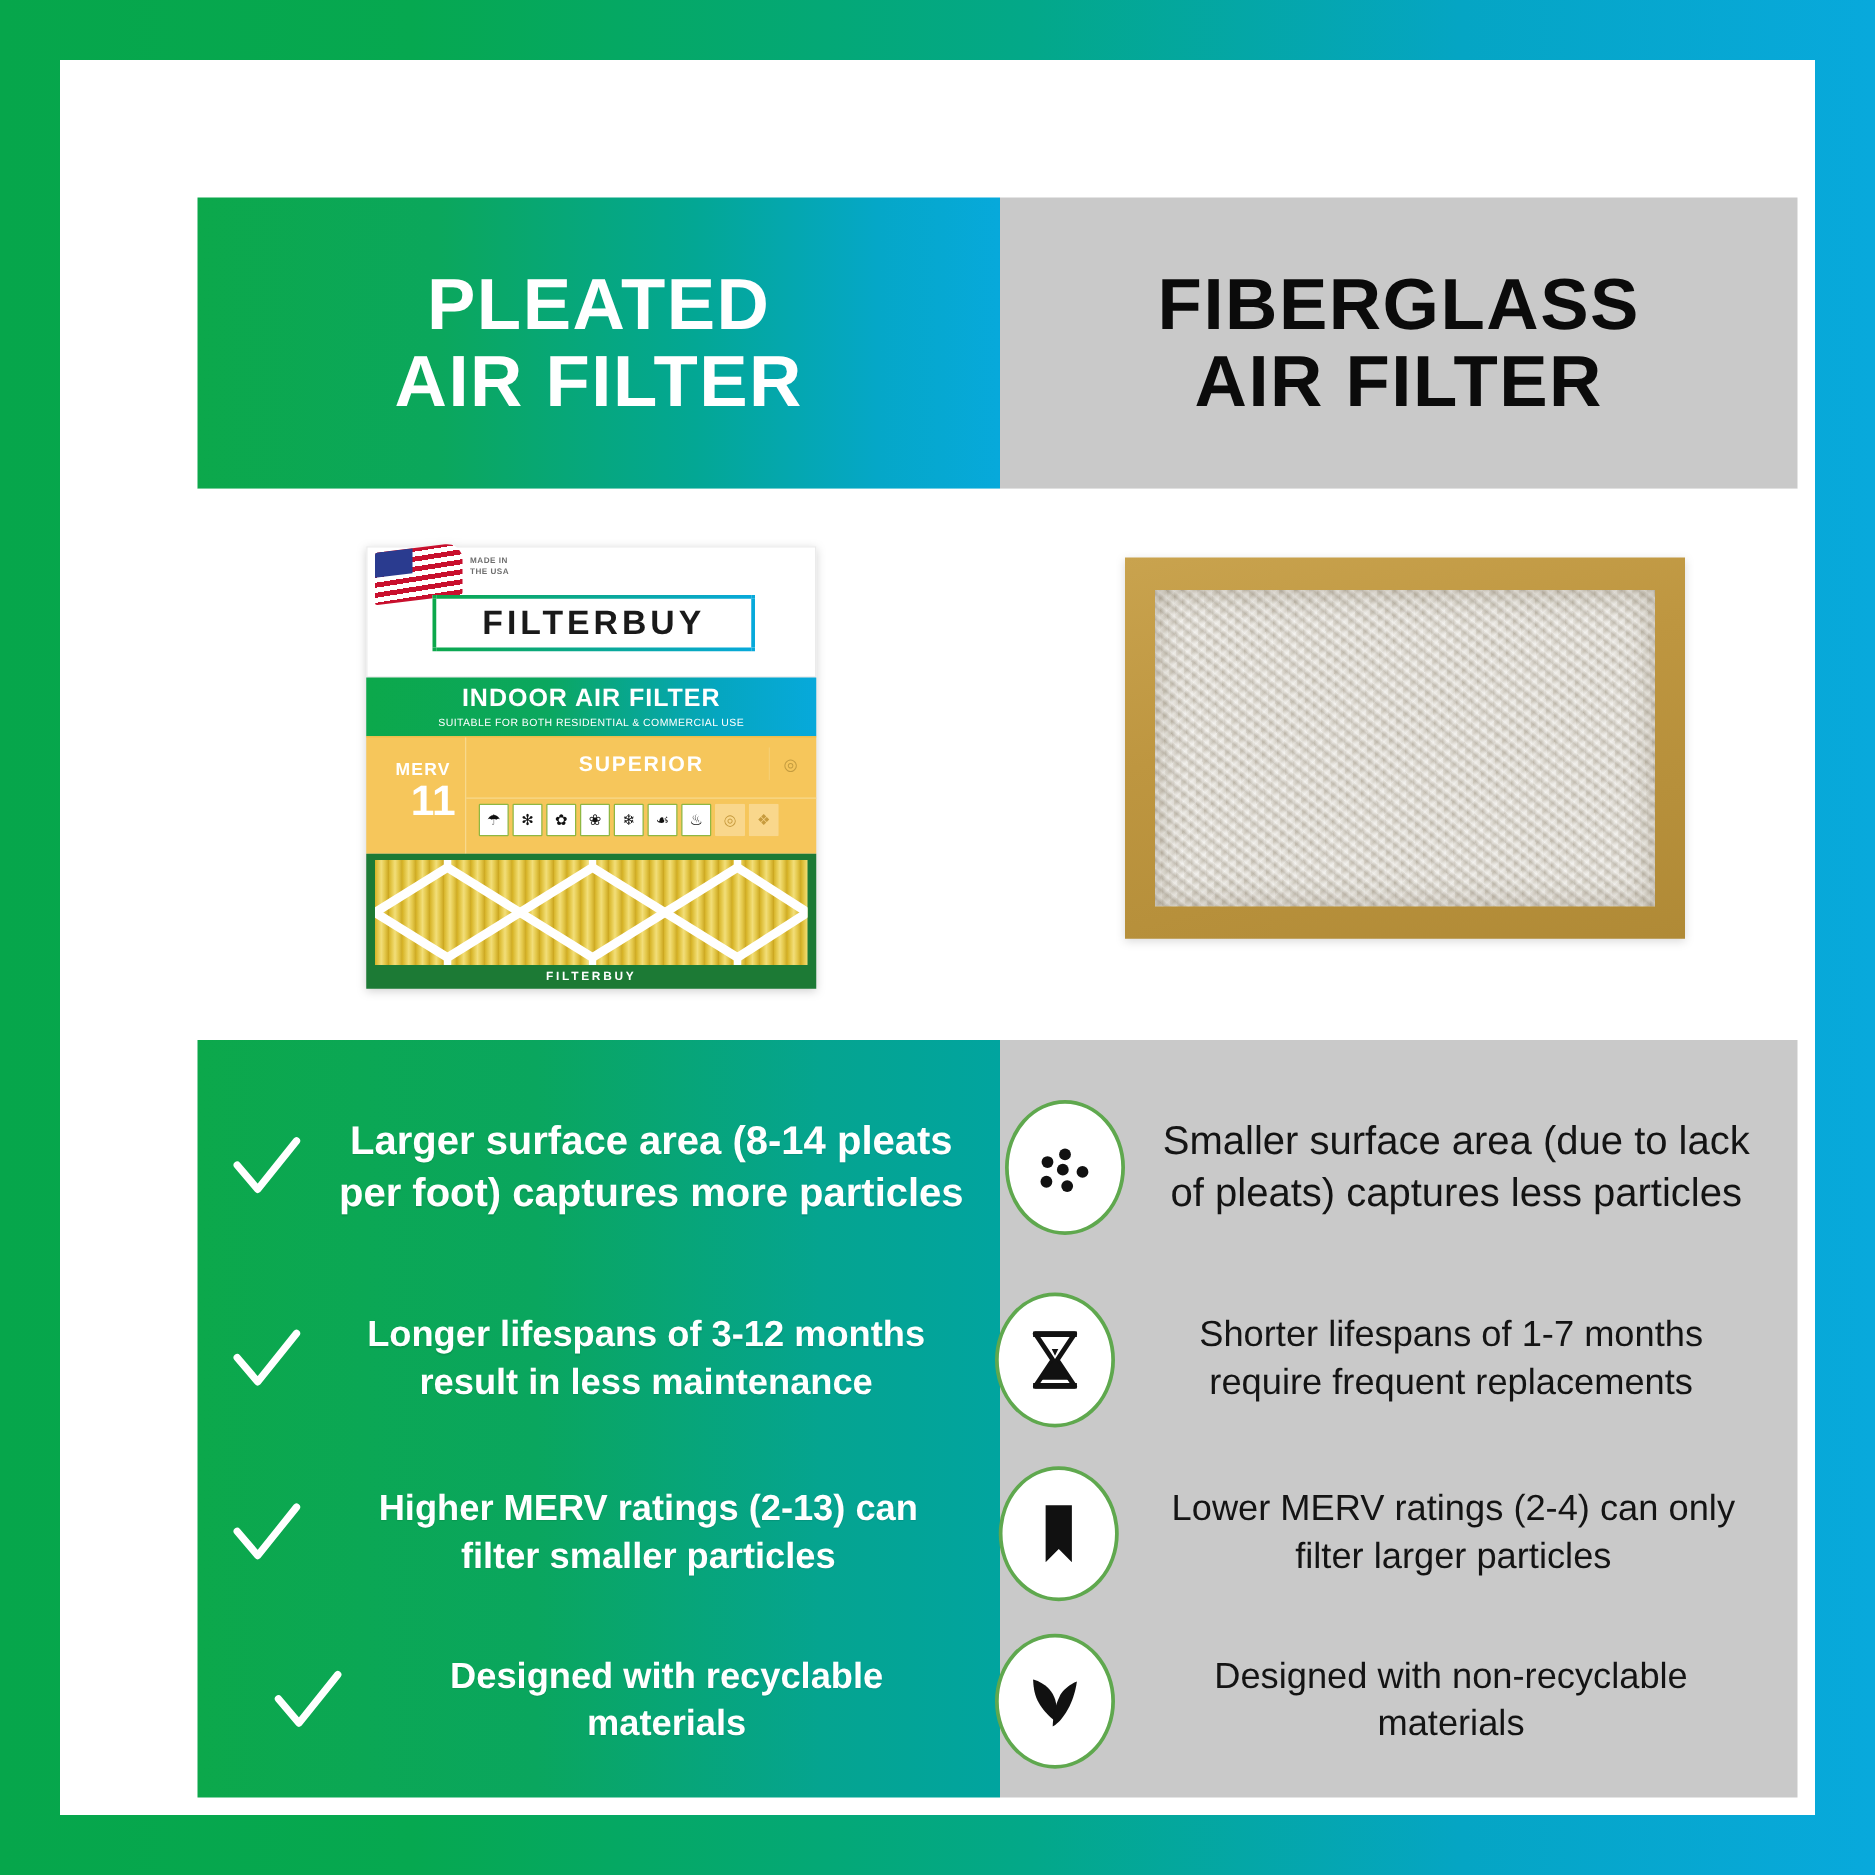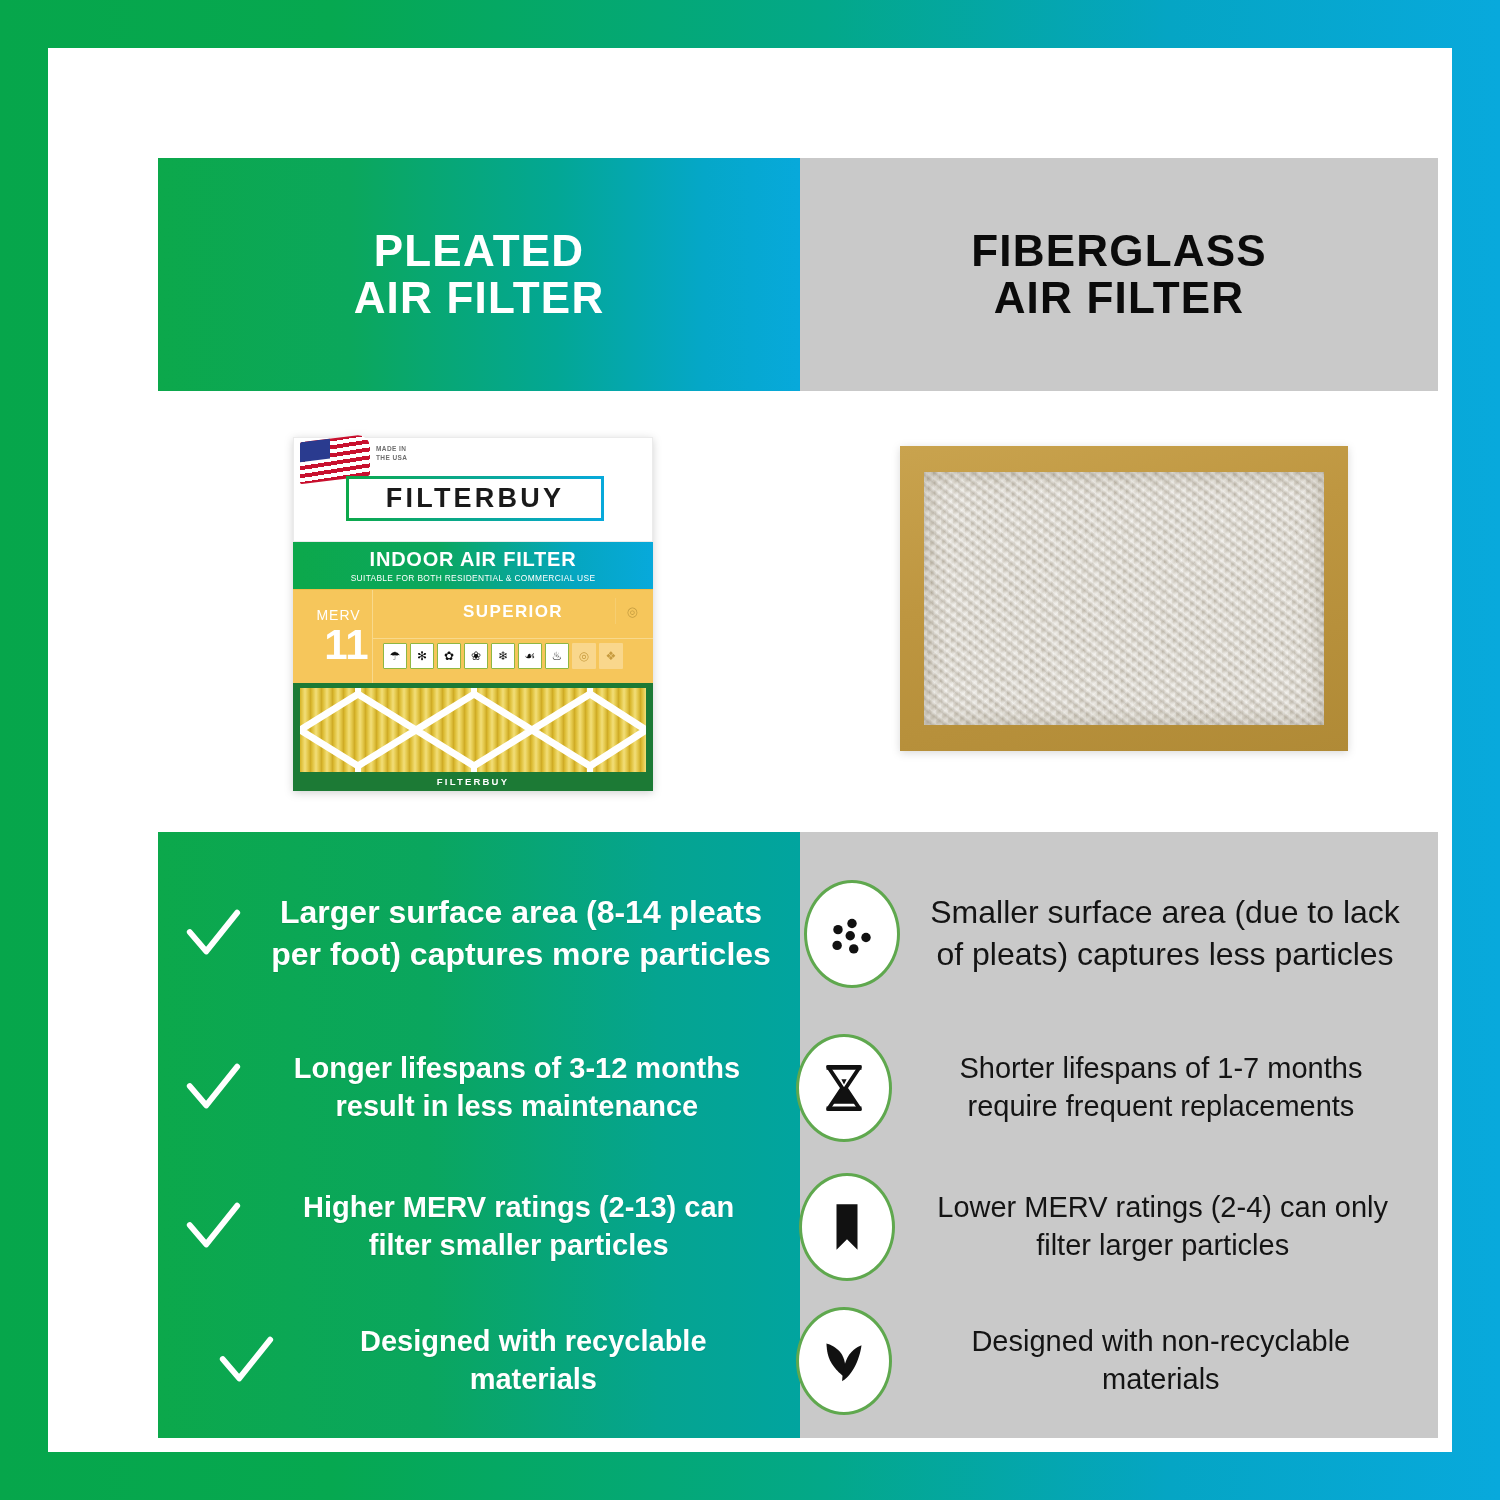--- a/index.html
+++ b/index.html
@@ -21,21 +21,21 @@
 
   
   .headers{ position:absolute; left:0; top:0; width:1280px; height:233px; display:flex; }
   .hdr{ display:flex; align-items:center; justify-content:center; text-align:center; }
   .hdr-left{
     width:642px; height:233px;
     background:linear-gradient(90deg,#0CA84B 0%,#0BA75C 30%,#03A794 62%,#05A7C8 85%,#07A9DB 100%);
   }
   .hdr-right{ width:638px; height:233px; background:#C9C9C9; }
   .hdr h1{
-    font-size:44px; line-height:1.06; letter-spacing:1.2px;
+    font-size:58px; line-height:1.06; letter-spacing:1.2px;
     font-weight:800; text-transform:uppercase;
   }
   .hdr-left h1{ color:#ffffff; }
   .hdr-right h1{ color:#0B0B0B; }
 
   
   .products{ position:absolute; left:0; top:233px; width:1280px; height:441px; background:#fff; }
 
   
   .pleated{
@@ -81,22 +81,22 @@
   .pl-band .b2{ font-size:8.4px; font-weight:400; letter-spacing:.35px; margin-top:2px; }
 
   .pl-merv{
     position:absolute; left:0; top:174px; width:360px; height:94px;
     background:#F6C65B; border-top:1px solid #F1BC45;
   }
   .merv-box{
     position:absolute; left:0; top:0; width:80px; height:94px;
     border-right:1px solid #F8D98C; text-align:center; padding-top:17px; color:#fff;
   }
-  .merv-box .m1{ font-size:14px; font-weight:400; letter-spacing:1px;padding-left:12px; }
-  .merv-box .m2{ font-size:42px; font-weight:800; line-height:.95; margin-top:2px;padding-left:28px; }
+  .merv-box .m1{ font-size:14px; font-weight:700; letter-spacing:1px;padding-left:12px; }
+  .merv-box .m2{ font-size:34px; font-weight:800; line-height:.95; margin-top:2px;padding-left:28px; }
   .sup-row{
     position:absolute; left:80px; top:12px; width:280px; height:37px;
     border-bottom:1px solid #F8D98C;
     display:flex; align-items:flex-start; justify-content:center;
   }
   .sup-row span{ font-size:17px; font-weight:800; color:#fff; letter-spacing:1.4px; }
   .ul-seal{
     position:absolute; right:4px; top:8px; width:34px; height:26px;
     border-left:1px solid #F8D98C; opacity:.45;
     display:flex; align-items:center; justify-content:center;

